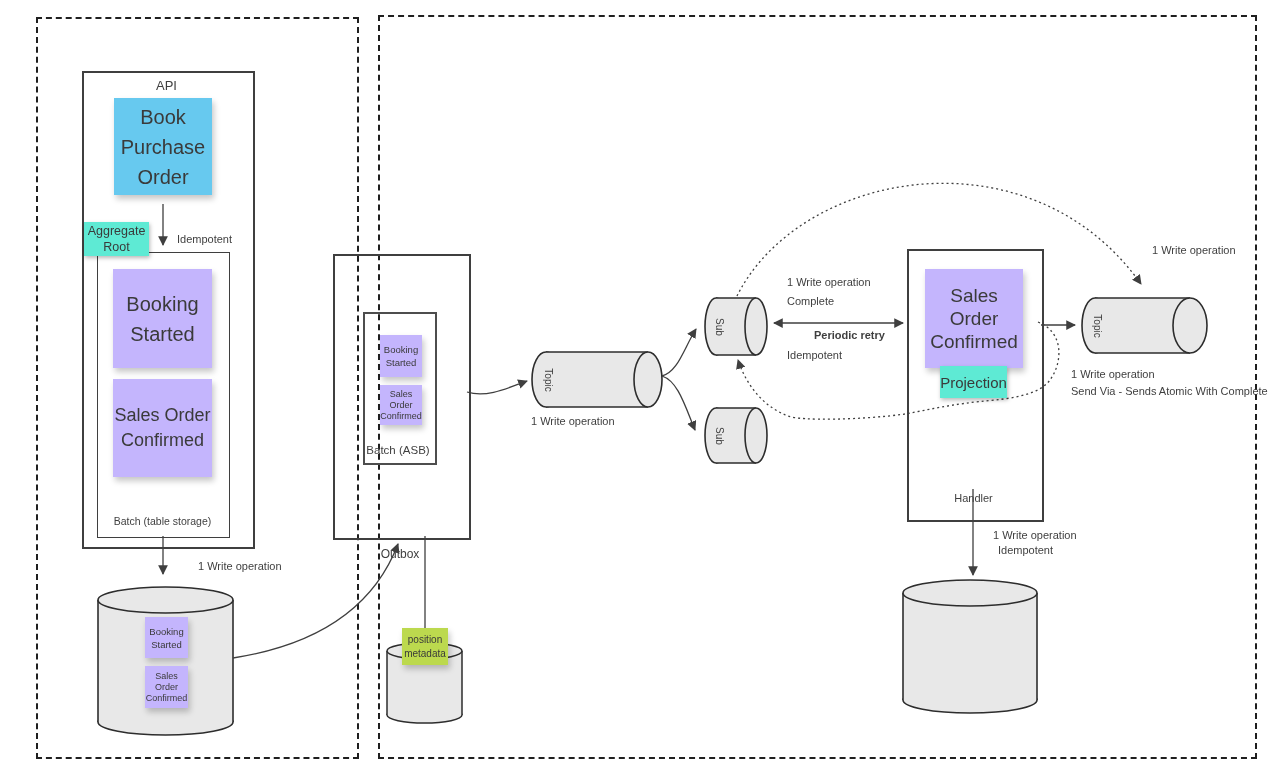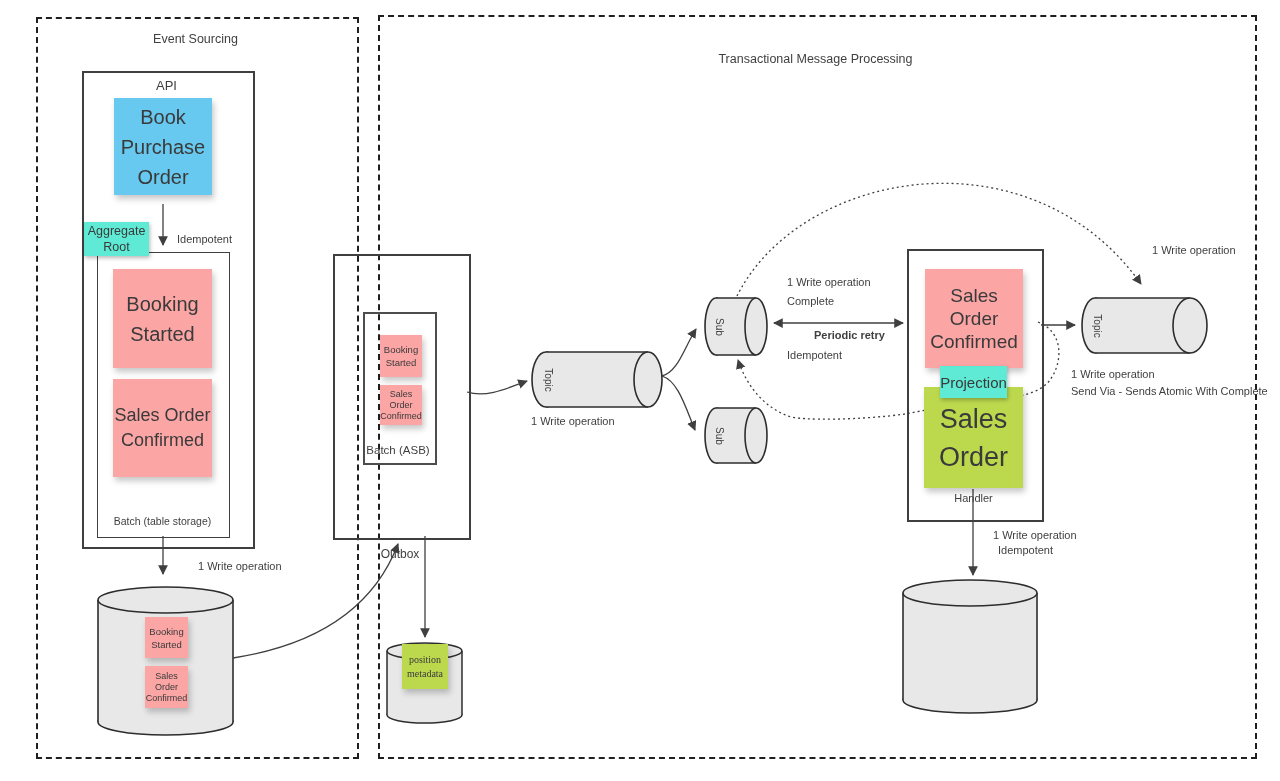--- a/index.html
+++ b/index.html
@@ -5,38 +5,36 @@
   html,body{margin:0;padding:0;background:#ffffff;}
   #canvas{position:relative;width:1280px;height:781px;background:#ffffff;overflow:hidden;
           font-family:"Liberation Sans",sans-serif;color:#3f3f3f;}
   .frame{position:absolute;border:2px dashed #1f1f1f;background:transparent;z-index:1;}
   .box{position:absolute;border:2px solid #3f3f3f;background:transparent;z-index:3;}
   .box.thin{border-width:1.5px;}
   .svglayer{position:absolute;left:0;top:0;z-index:2;}
   .sticky{position:absolute;display:flex;align-items:center;justify-content:center;
           text-align:center;color:#3a3a3a;box-shadow:2px 4px 6px rgba(0,0,0,0.22);z-index:4;}
   .sticky.blue{background:#67c9ef;}
-  .sticky.orange{background:#fca5a5;}
+  .sticky.orange{background:#c4b5fd;}
   .sticky.green{background:#bcd94e;z-index:5;}
   .sticky.note{background:#5eead4;box-shadow:1px 2px 4px rgba(0,0,0,0.28);z-index:6;}
   .lbl{position:absolute;font-size:11px;color:#3f3f3f;white-space:nowrap;z-index:5;}
   .btitle{position:absolute;text-align:center;color:#3f3f3f;z-index:5;}
   .rot{position:absolute;transform:translate(-50%,-50%) rotate(90deg);font-size:10px;
        color:#3f3f3f;white-space:nowrap;z-index:5;}
 </style>
 </head>
 <body>
 
 <div id="canvas">
 
   <div class="frame" style="left:36px;top:17px;width:319px;height:738px;"></div>
   <div class="frame" style="left:378px;top:15px;width:875px;height:740px;"></div>
 
-  <div class="btitle" style="left:36px;top:32px;width:319px;font-size:12.5px;">Event Sourcing</div>
-  <div class="btitle" style="left:378px;top:52px;width:875px;font-size:12.5px;">Transactional Message Processing</div>
 
   <svg class="svglayer" width="1280" height="781" viewBox="0 0 1280 781">
     <defs>
       <marker id="arrow" viewBox="0 0 10 10" refX="9" refY="5" markerWidth="7.5" markerHeight="7.5" orient="auto-start-reverse">
         <path d="M0,0 L10,5 L0,10 z" fill="#3f3f3f"></path>
       </marker>
     </defs>
 
     <g>
       <ellipse cx="165.5" cy="722" rx="67.5" ry="13" fill="#e8e8e8" stroke="#2d2d2d" stroke-width="1.6"></ellipse>
@@ -126,24 +124,23 @@
   <div class="sticky note" style="left:84px;top:222px;width:65px;height:34px;font-size:12.5px;line-height:16px;">Aggregate Root</div>
   <div class="sticky orange" style="left:113px;top:269px;width:99px;height:99px;font-size:20px;line-height:30px;">Booking Started</div>
   <div class="sticky orange" style="left:113px;top:379px;width:99px;height:98px;font-size:18px;line-height:25px;">Sales Order Confirmed</div>
 
   <div class="sticky orange" style="left:145px;top:617px;width:43px;height:41px;font-size:9.5px;line-height:13px;">Booking Started</div>
   <div class="sticky orange" style="left:145px;top:666px;width:43px;height:42px;font-size:9px;line-height:11px;">Sales Order Confirmed</div>
 
   <div class="sticky orange" style="left:380px;top:335px;width:42px;height:42px;font-size:9.5px;line-height:13px;">Booking Started</div>
   <div class="sticky orange" style="left:380px;top:385px;width:42px;height:40px;font-size:9px;line-height:11px;">Sales Order Confirmed</div>
 
-  <div class="sticky green" style="left:402px;top:644px;width:46px;height:45px;font-size:10px;line-height:14px;font-family:Liberation Serif, serif;">position metadata</div>
+  <div class="sticky green" style="left:402px;top:628px;width:46px;height:37px;font-size:10px;line-height:14px;">position metadata</div>
 
   <div class="sticky orange" style="left:925px;top:269px;width:98px;height:99px;font-size:19px;line-height:23px;">Sales Order Confirmed</div>
-  <div class="sticky green" style="left:924px;top:387px;width:99px;height:101px;font-size:27px;line-height:38px;">Sales Order</div>
   <div class="sticky note" style="left:940px;top:366px;width:67px;height:32px;font-size:15px;">Projection</div>
 
   <div class="rot" style="left:548px;top:380px;">Topic</div>
   <div class="rot" style="left:719px;top:327px;">Sub</div>
   <div class="rot" style="left:719px;top:436px;">Sub</div>
   <div class="rot" style="left:1097px;top:326px;">Topic</div>
 
   <div class="lbl" style="left:177px;top:233px;">Idempotent</div>
   <div class="lbl" style="left:198px;top:560px;">1 Write operation</div>
   <div class="lbl" style="left:531px;top:415px;">1 Write operation</div>

